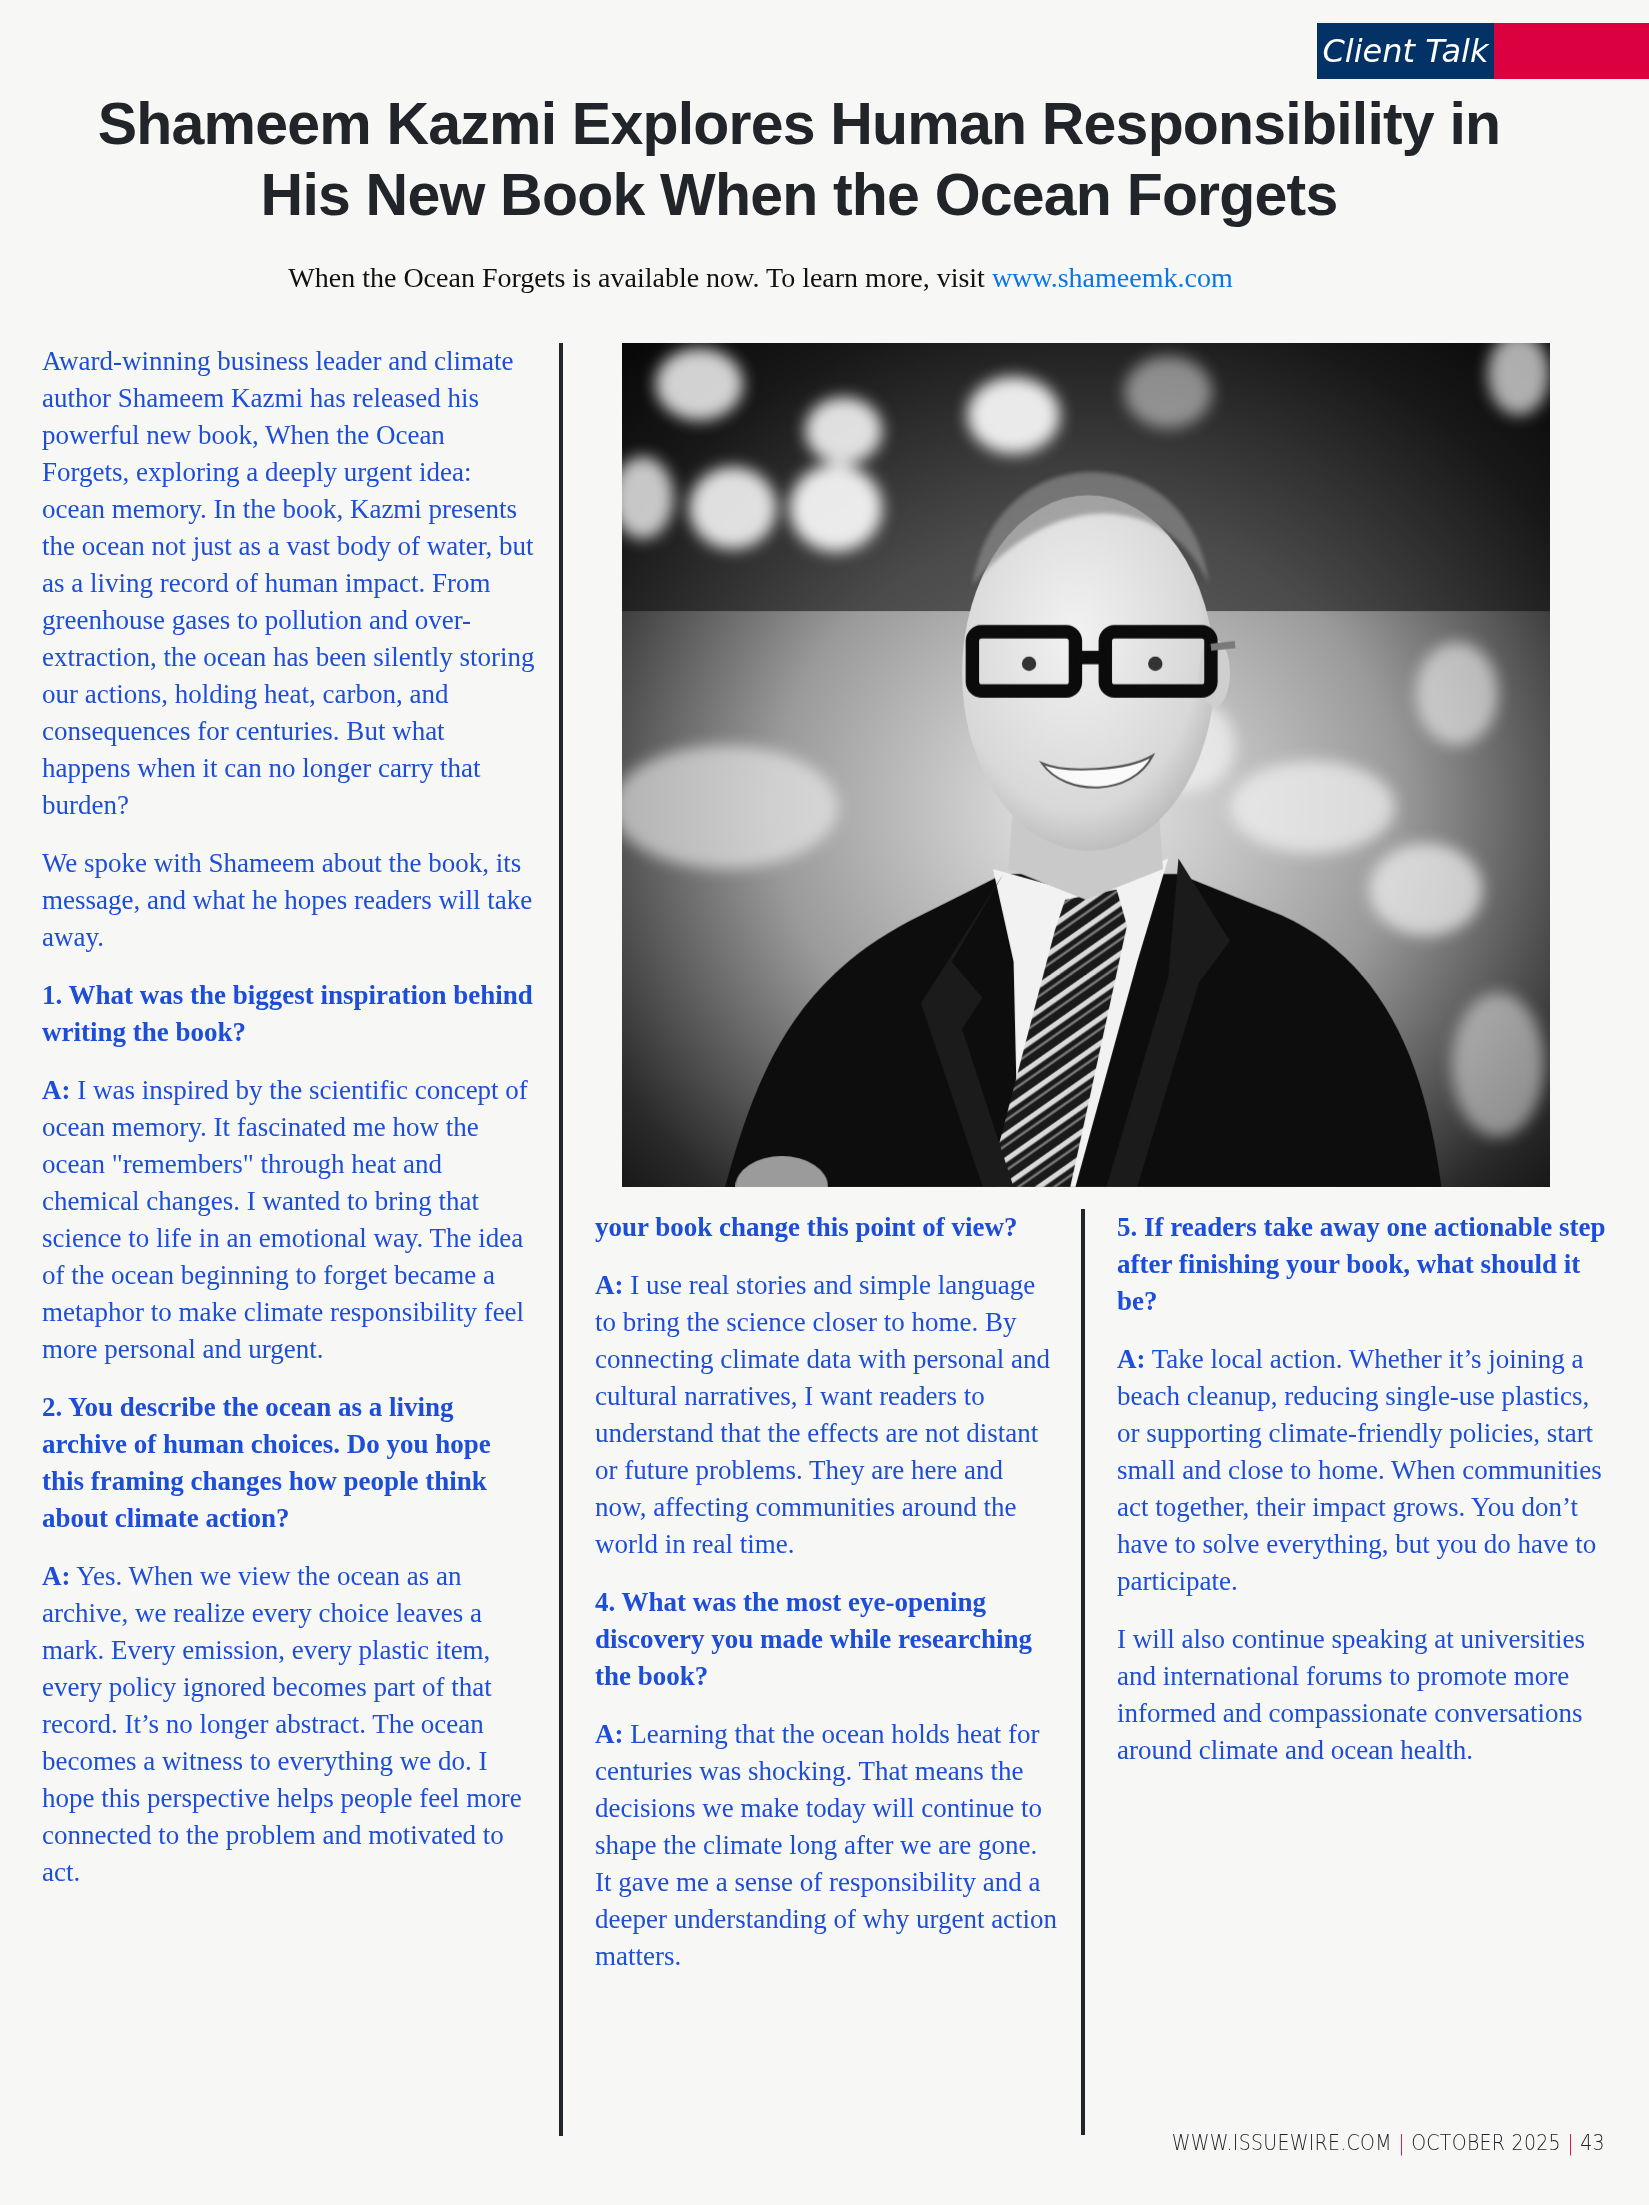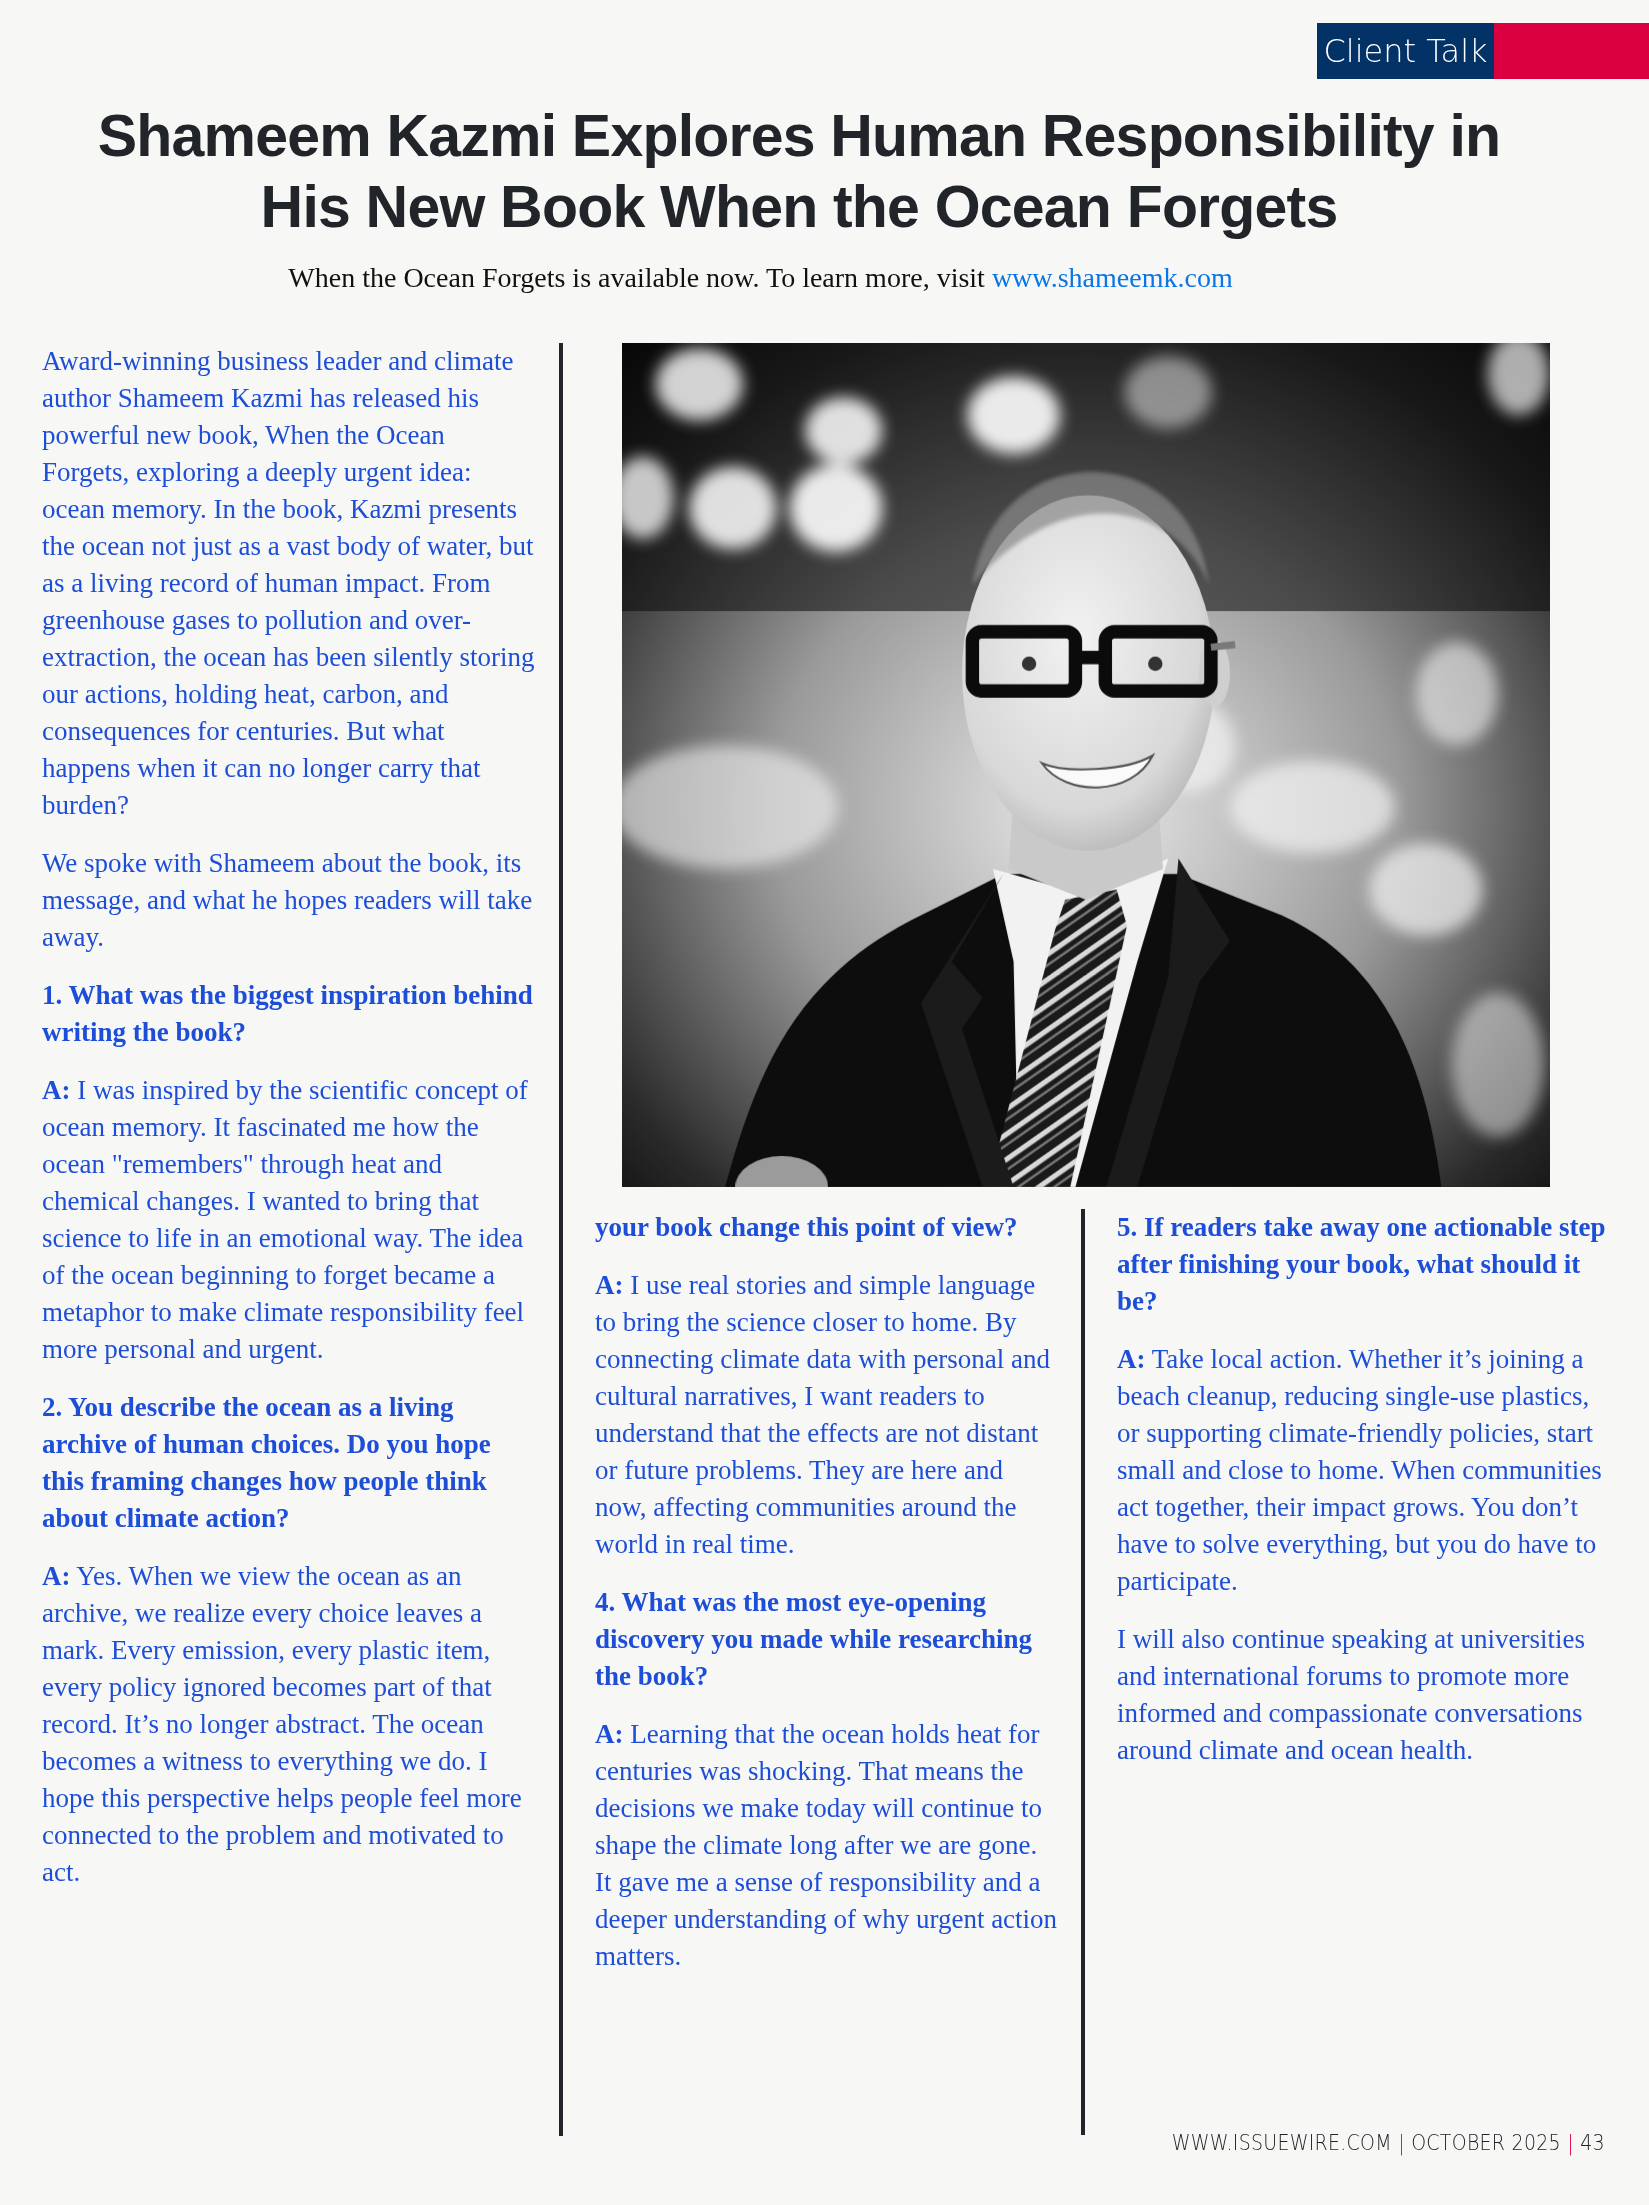--- a/index.html
+++ b/index.html
@@ -5,35 +5,36 @@
     html, body { margin: 0; padding: 0; }
     body {
       width: 1649px; height: 2205px; position: relative; overflow: hidden;
       background: #f7f7f5;
       font-family: "DejaVu Serif", "Liberation Serif", serif;
       color: #4a4a4a;
     }
     .section-tag {
       position: absolute; left: 1317px; top: 23px; height: 56px; width: 332px;
       display: flex;
+      font-style: italic;
     }
     .section-tag .tag-label {
       width: 177px; height: 56px; background: #023266; color: #ffffff;
       font-family: "DejaVu Sans", "Liberation Sans", sans-serif;
       font-weight: 300; font-size: 32px; letter-spacing: 0px;
       display: flex; align-items: center; justify-content: center;
     }
     .section-tag .tag-accent { flex: 1; height: 56px; background: #db003f; }
 
     .headline {
       position: absolute; left: 52px; right: 103px; top: 85px;
       text-align: center;
       font-family: "Liberation Sans", "DejaVu Sans", sans-serif;
       font-weight: 700; font-size: 59px; line-height: 71px;
-      color: #212529; letter-spacing: -0.8px; margin: 16px;
+      color: #212529; letter-spacing: -0.8px; margin: 4px;
     }
     .subline {
       position: absolute; left: 0; width: 1649px; top: 262px;
       text-align: center; padding-right: 0;
       font-family: "Liberation Serif", "DejaVu Serif", serif;
       font-size: 28px; color: #111111; padding-left: 36px;
     }
     .subline .sub-wrap { display: inline-block; transform: translateX(-100px); }
     .subline a { color: #0a76e6; text-decoration: none; }
 

